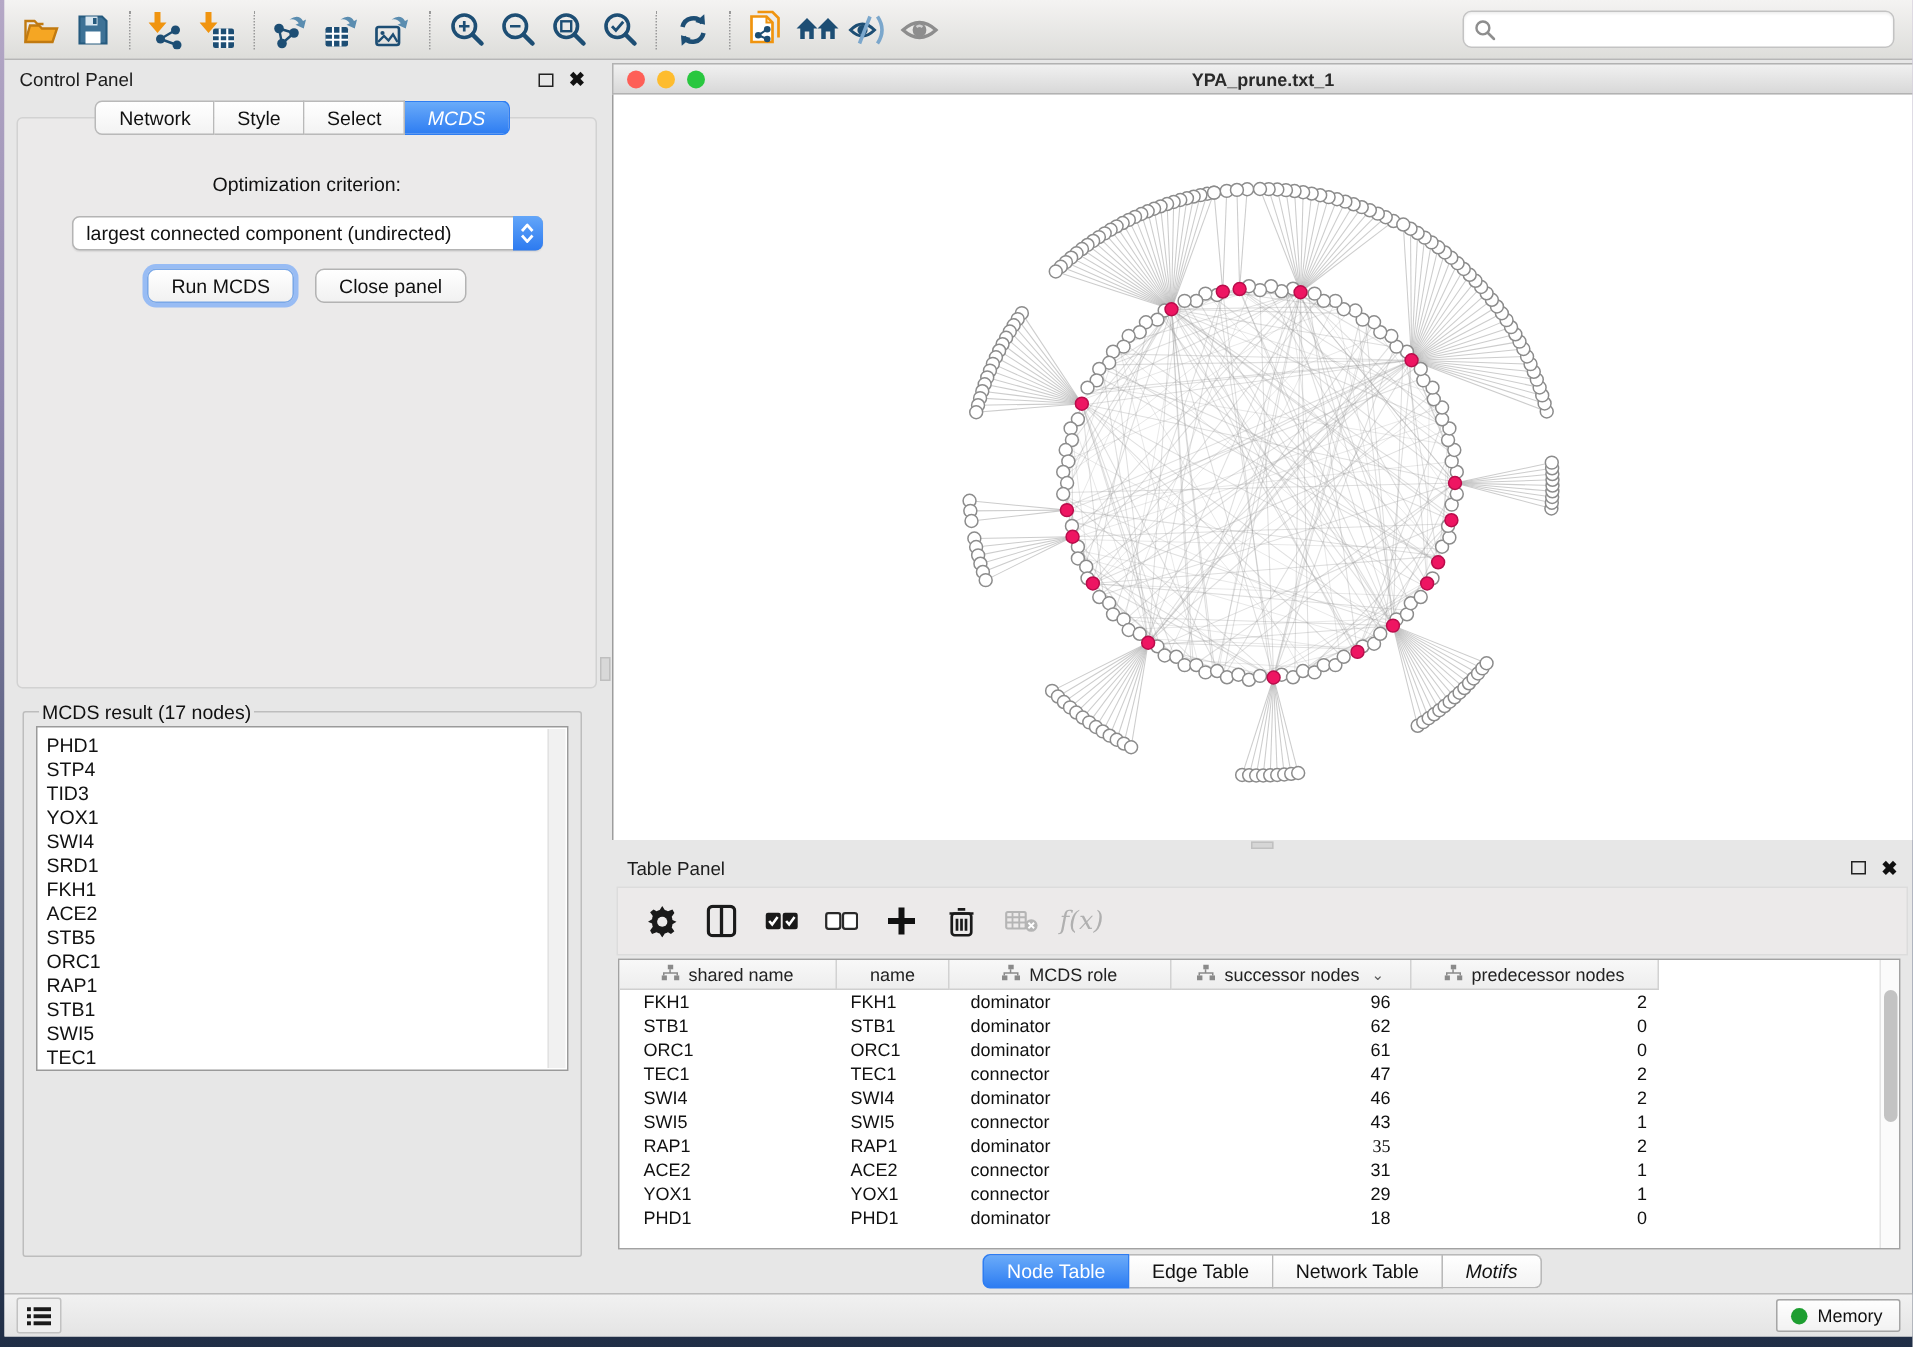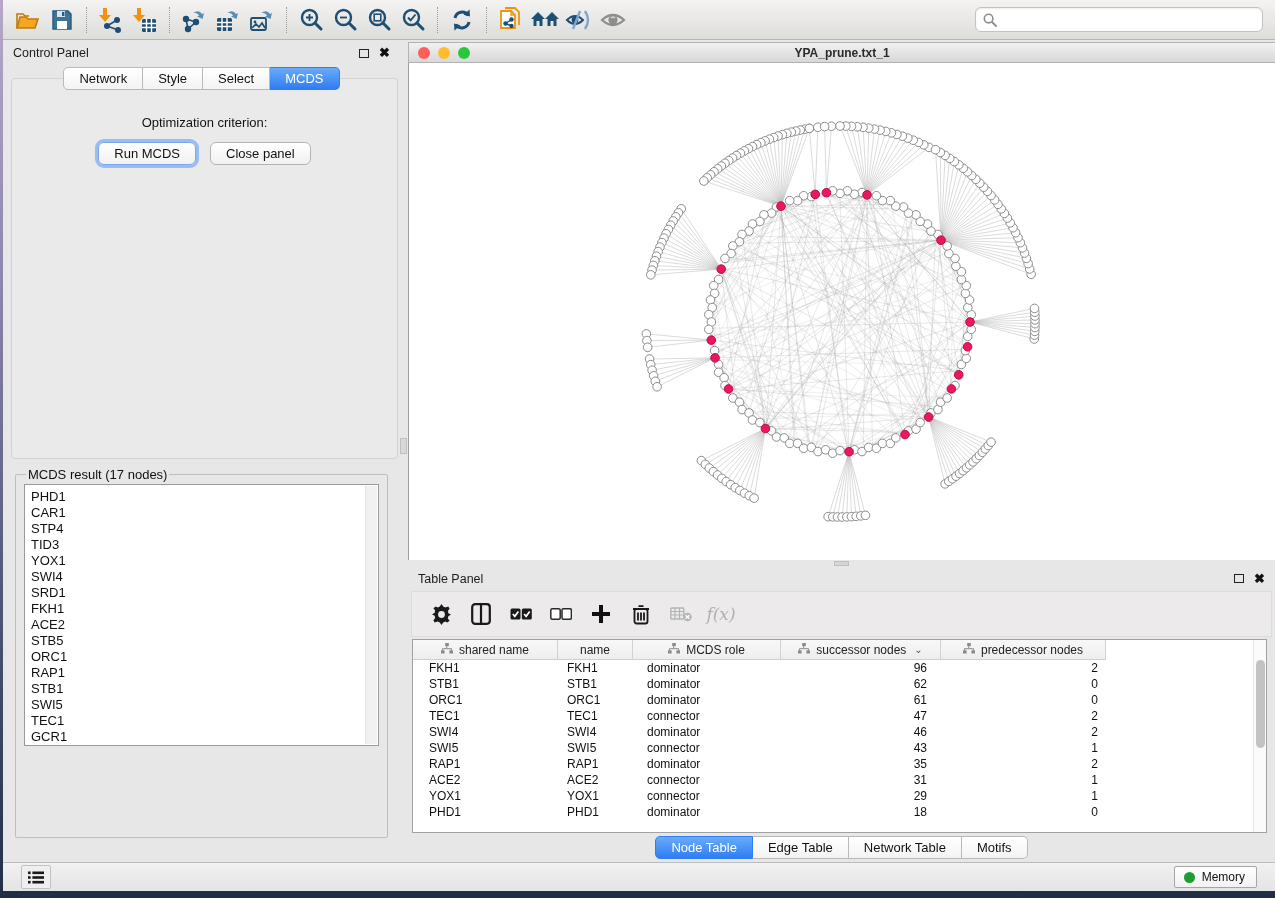--- a/index.html
+++ b/index.html
@@ -29,21 +29,21 @@
   .panel-header { height:26px; display:flex; align-items:center; padding:0 10px; font-size:12.5px; color:#1c1c1c; }
   .panel-header .win-icons { margin-left:auto; display:flex; align-items:center; gap:10px; }
   .float-icon { width:10px; height:9px; border:1.6px solid #222; display:inline-block; }
   .close-icon { font-size:13px; font-weight:bold; color:#111; line-height:10px; }
 
   
   .cp-tabs-row { display:flex; justify-content:center; position:relative; z-index:2; margin-top:1px; }
   .seg { display:flex; }
   .seg-btn { background:linear-gradient(#ffffff,#f3f3f3); border:1px solid #b9b9b9; border-left:none; padding:0 15px; font-size:13px; height:23px; display:flex; align-items:center; color:#111; cursor:default; }
   .seg-btn:first-child { border-left:1px solid #b9b9b9; border-radius:5px 0 0 5px; }
-  .seg-btn:last-child { border-radius:0 5px 5px 0; }
+  .seg-btn:last-child { border-radius:0 5px 5px 0;font-style:italic; }
   .seg-btn.active { background:linear-gradient(#6aabf9,#2e7df2); border-color:#2e7df2; color:#fff; }
 
   .cp-content { margin:-12px 2px 0 8px; height:381px; background:#ebeaea; border:1px solid #d2d2d2; border-radius:4px; text-align:center; padding-top:36px; }
   .opt-label { font-size:13px; color:#111; }
   .select-row { margin:14px auto 0 auto; width:314px; height:23px; background:#fff; border:1px solid #b4b4b4; border-radius:5px; display:flex; align-items:center; box-shadow:0 1px 1px rgba(0,0,0,.08); }
   .select-row .sel-text { flex:1; text-align:left; font-size:13px; padding-left:9px; color:#111; white-space:nowrap; }
   .stepper { width:20px; height:23px; margin-right:-1px; background:linear-gradient(#63a6f9,#2c7af0); border-radius:0 5px 5px 0; display:flex; flex-direction:column; align-items:center; justify-content:center; gap:1px; }
   .stepper svg { display:block; }
   .btn-row { margin-top:12px; display:flex; justify-content:center; gap:14px; }
   .push-btn { background:linear-gradient(#ffffff,#f1f1f1); border:1px solid #b3b3b3; border-radius:6px; font-size:13px; padding:3px 15px; color:#111; }
@@ -77,21 +77,21 @@
   .sort-chevron { font-size:10px; color:#555; margin-left:2px; }
   .tbody { }
   .tr { display:flex; height:16px; align-items:center; font-size:12px; color:#111; }
   .td { overflow:hidden; white-space:nowrap; }
   .scrollbar-v { position:absolute; top:0; right:0; bottom:0; width:13px; background:#fbfbfb; border-left:1px solid #e4e4e4; }
   .scrollbar-v .thumb { margin:20px auto 0 auto; width:9px; height:88px; background:#c3c3c3; border-radius:5px; }
 
   .tp-tabs { height:30px; display:flex; align-items:center; justify-content:center; }
 
   
-  .statusbar { height:29px; flex:0 0 29px; background:linear-gradient(#f1f1f1,#e4e4e4); border-top:1px solid #bcbcbc; display:flex; align-items:center; padding:0 18px; }
+  .statusbar { height:29px; flex:0 0 29px; background:linear-gradient(#f1f1f1,#e4e4e4); border-top:1px solid #bcbcbc; display:flex; align-items:center; padding:0 8px; }
   .status-left-btn { width:30px; height:24px; background:#efefef; border:1px solid #c2c2c2; border-radius:2px; display:flex; align-items:center; justify-content:center; }
   .memory-btn { margin-left:auto; display:flex; align-items:center; gap:7px; background:linear-gradient(#fefefe,#f2f2f2); border:1px solid #a6a6a6; border-radius:2px; padding:3px 11px 3px 9px; font-size:12px; color:#111; }
   .mem-dot { width:11px; height:11px; border-radius:50%; background:#1d9e30; }
 </style>
 </head>
 <body>
 
 <div class="app">
 
   <div class="toolbar">
@@ -252,45 +252,54 @@
       <div class="cp-tabs-row">
         <div class="seg" id="cp-tabs">
             <div class="seg-btn">Network</div>
             <div class="seg-btn">Style</div>
             <div class="seg-btn">Select</div>
             <div class="seg-btn active">MCDS</div>
           </div>
       </div>
       <div class="cp-content">
         <div class="opt-label">Optimization criterion:</div>
+        <div class="select-row">
+          <span class="sel-text">largest connected component (undirected)</span>
+          <span class="stepper">
+            <svg width="9" height="6" viewBox="0 0 9 6">
+                <path d="M1 5 L4.5 1 L8 5" fill="none" stroke="#fff" stroke-width="1.8"></path>
+              </svg>
+            <svg width="9" height="6" viewBox="0 0 9 6">
+                <path d="M1 1 L4.5 5 L8 1" fill="none" stroke="#fff" stroke-width="1.8"></path>
+              </svg>
+          </span>
+        </div>
         <div class="btn-row">
           <button class="push-btn focused">Run MCDS</button>
           <button class="push-btn">Close panel</button>
         </div>
       </div>
       <fieldset class="mcds">
         <legend>MCDS result (17 nodes)</legend>
         <div class="listbox">
           <ul id="mcds-list">
               <li>PHD1</li>
-              <li>CAR1</li>
               <li>STP4</li>
               <li>TID3</li>
               <li>YOX1</li>
               <li>SWI4</li>
               <li>SRD1</li>
               <li>FKH1</li>
               <li>ACE2</li>
               <li>STB5</li>
               <li>ORC1</li>
               <li>RAP1</li>
               <li>STB1</li>
               <li>SWI5</li>
               <li>TEC1</li>
-              <li>GCR1</li>
             </ul>
           <div class="scroll-track"></div>
         </div>
       </fieldset>
     </div>
 
     <div class="vsplit">
         <div class="handle"></div>
       </div>
 
@@ -1107,21 +1116,21 @@
                 <div class="td" style="width: 145px; text-align: left; padding-left: 16px;">SWI5</div>
                 <div class="td" style="width: 75px; text-align: left; padding-left: 9px;">SWI5</div>
                 <div class="td" style="width: 148px; text-align: left; padding-left: 14px;">connector</div>
                 <div class="td" style="width: 160px; text-align: right; padding-right: 14px;">43</div>
                 <div class="td" style="width: 165px; text-align: right; padding-right: 8px;">1</div>
               </div>
               <div class="tr">
                 <div class="td" style="width: 145px; text-align: left; padding-left: 16px;">RAP1</div>
                 <div class="td" style="width: 75px; text-align: left; padding-left: 9px;">RAP1</div>
                 <div class="td" style="width: 148px; text-align: left; padding-left: 14px;">dominator</div>
-                <div class="td" style="width: 160px; text-align: right; padding-right: 14px;">35</div>
+                <div class="td" style="width: 160px; text-align: right; padding-right: 14px; font-family: Liberation Serif, serif;">35</div>
                 <div class="td" style="width: 165px; text-align: right; padding-right: 8px;">2</div>
               </div>
               <div class="tr">
                 <div class="td" style="width: 145px; text-align: left; padding-left: 16px;">ACE2</div>
                 <div class="td" style="width: 75px; text-align: left; padding-left: 9px;">ACE2</div>
                 <div class="td" style="width: 148px; text-align: left; padding-left: 14px;">connector</div>
                 <div class="td" style="width: 160px; text-align: right; padding-right: 14px;">31</div>
                 <div class="td" style="width: 165px; text-align: right; padding-right: 8px;">1</div>
               </div>
               <div class="tr">

